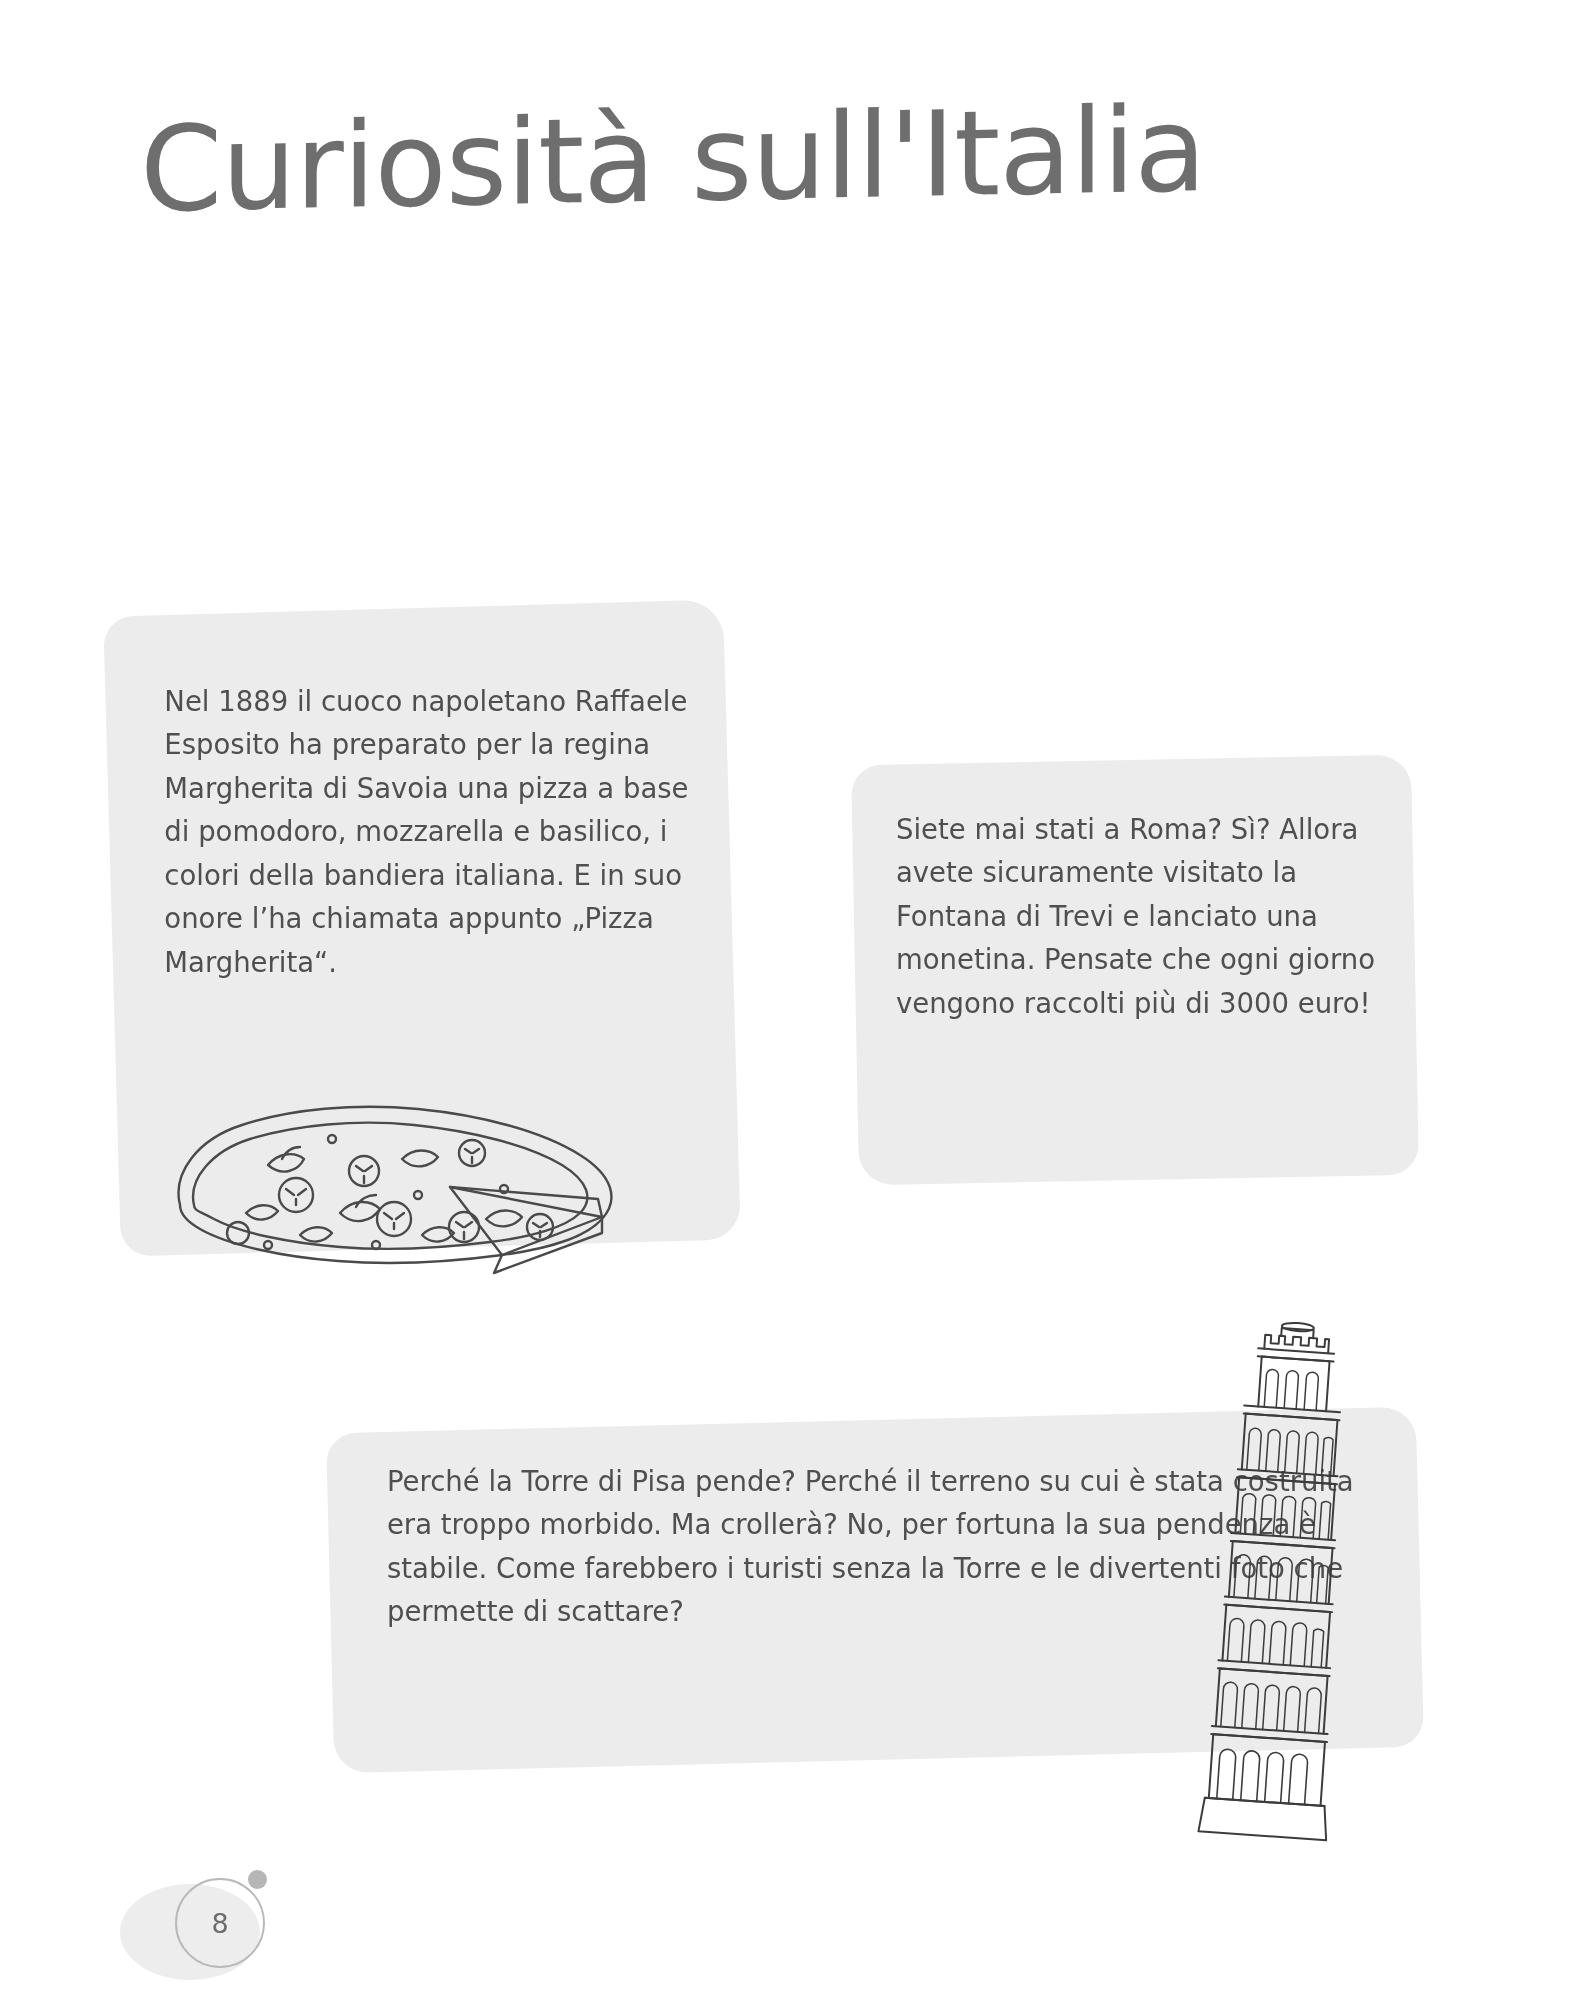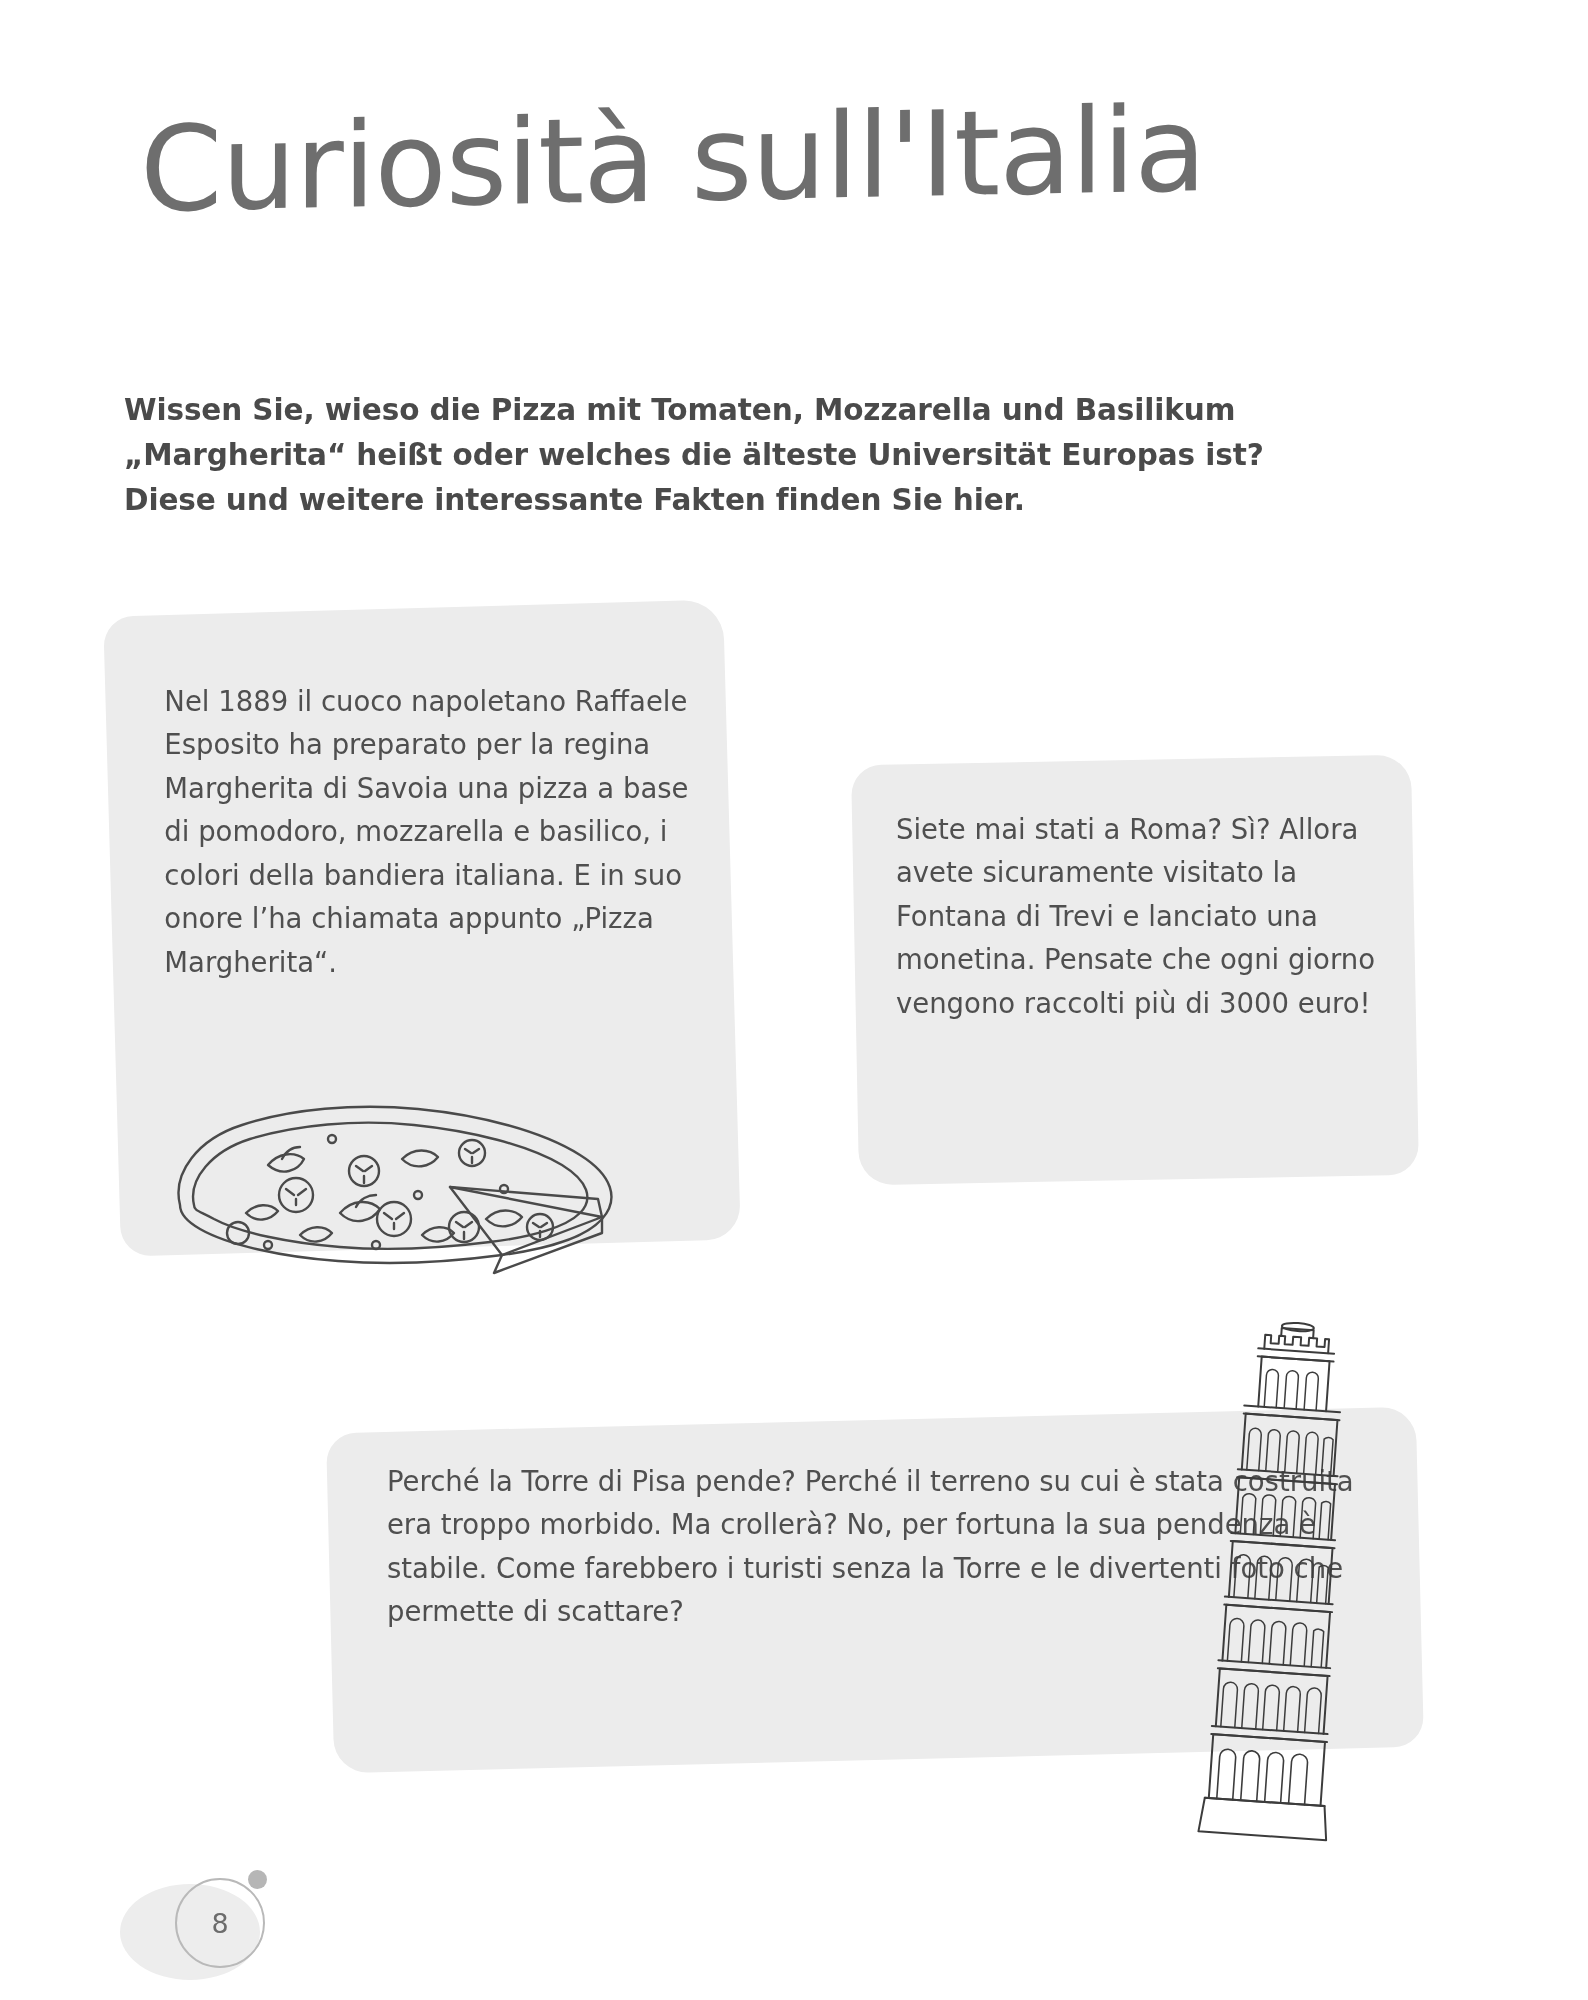--- a/index.html
+++ b/index.html
@@ -177,21 +177,20 @@
     background: #b6b6b6;
   }
 </style>
 </head>
 <body>
 
 <div class="page">
 
   <div class="page-title">Curiosità sull'Italia</div>
 
-  <div class="intro">Wissen Sie, wieso die Pizza mit Tomaten, Mozzarella und Basilikum „Margherita“ heißt oder welches die älteste Universität Europas ist? Diese und weitere interessante Fakten finden Sie hier.</div>
 
   <div class="bubble" id="bubble-pizza">
     <div class="txt">Nel 1889 il cuoco napoletano Raffaele Esposito ha preparato per la regina Margherita di Savoia una pizza a base di pomodoro, mozzarella e basilico, i colori della bandiera italiana. E in suo onore l’ha chiamata appunto „Pizza Margherita“.</div>
   </div>
 
   <div class="bubble" id="bubble-roma">
     <div class="txt">Siete mai stati a Roma? Sì? Allora avete sicuramente visitato la Fontana di Trevi e lanciato una monetina. Pensate che ogni giorno vengono raccolti più di 3000 euro!</div>
   </div>
 
   <div class="bubble" id="bubble-pisa">

